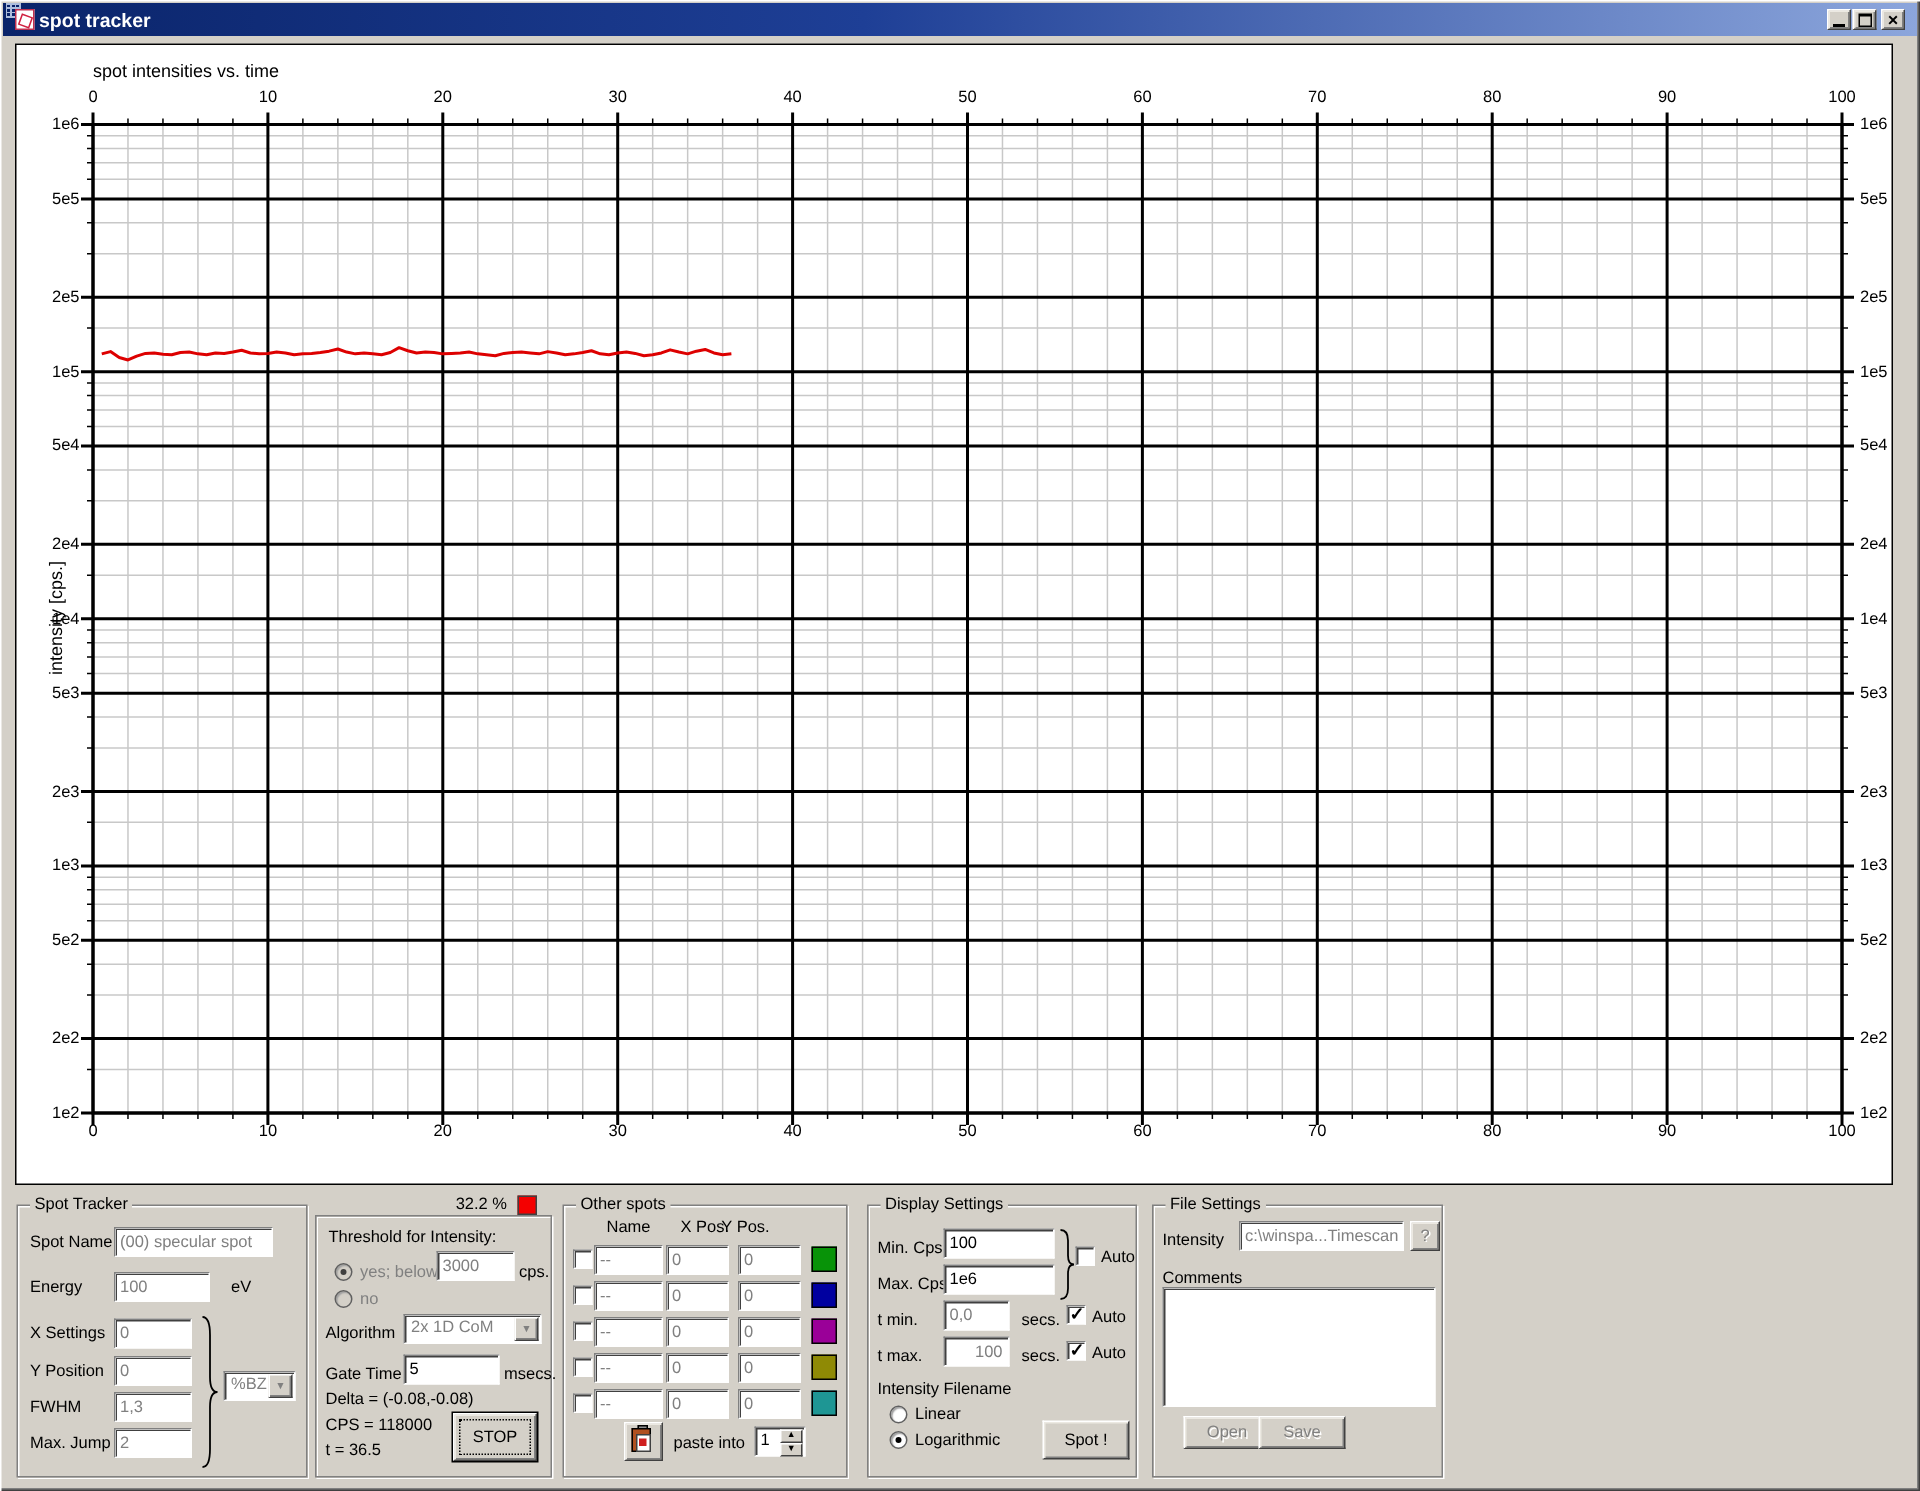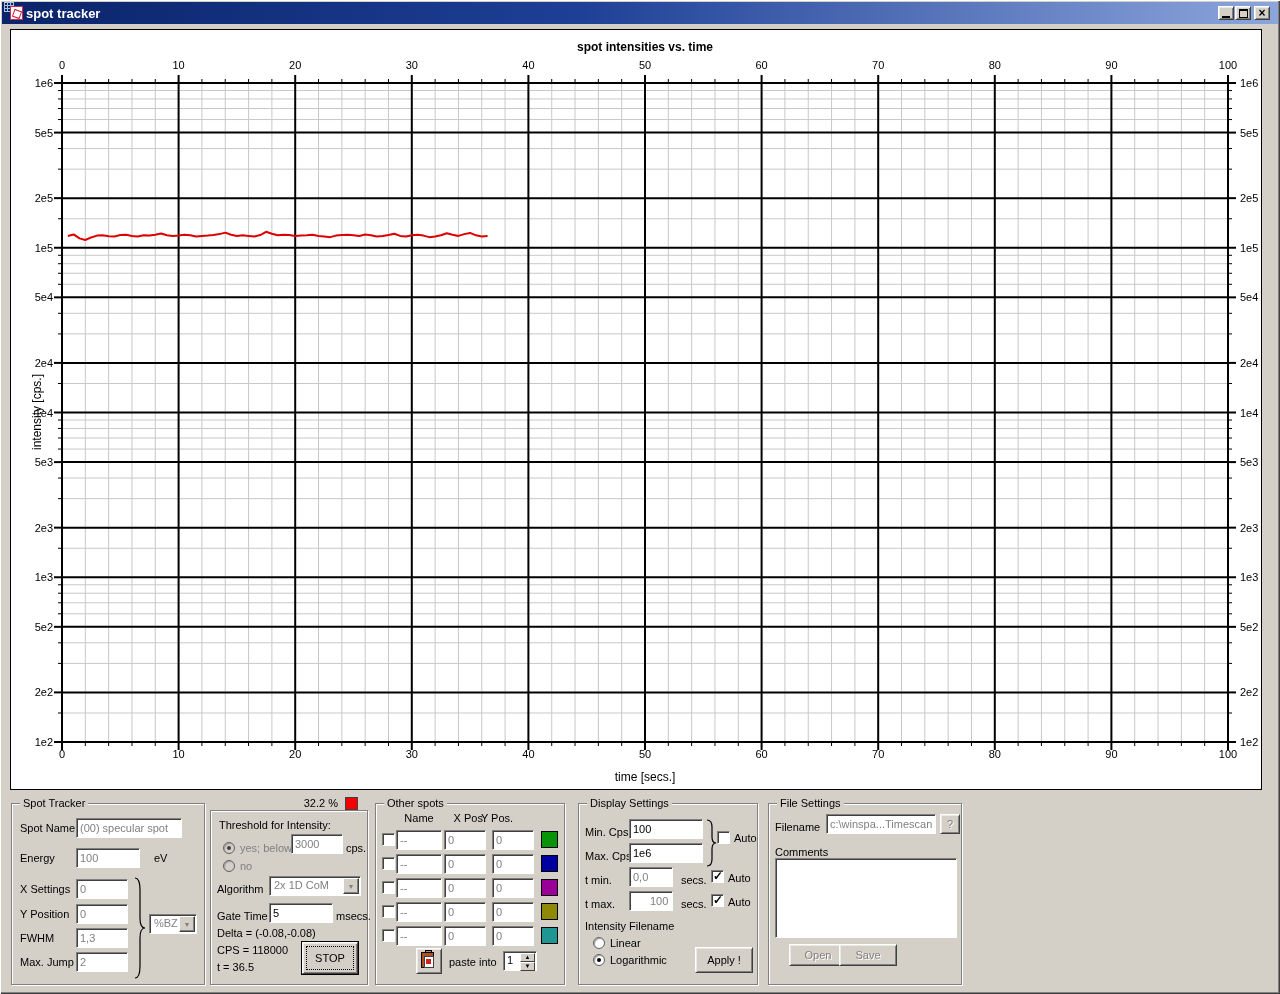--- a/index.html
+++ b/index.html
@@ -25,22 +25,22 @@
     border:1px solid; border-color:#fff #404040 #404040 #fff;
     box-shadow: inset 1px 1px 0 #ece9e2, inset -1px -1px 0 #808080;
     display:flex; align-items:center; justify-content:center; }
   .g-min { width:8px; height:2px; background:#000; margin-top:7px; }
   .g-max { width:9px; height:9px; border:1px solid #000; border-top-width:2px; }
   .g-close { font-size:12px; font-weight:bold; line-height:10px; }
 
   
   .chart-panel { position:absolute; left:10px; top:29px; width:1252px; height:761px;
     background:#fff; border:1px solid #000; }
-  .chart-title { position:absolute; left:51px; top:10px; width:1166px; text-align:center;
-    font-weight:bold; font-size:12px; }
+  .chart-title { position:absolute; left:51px; top:10px; width:1166px; text-align:left;
+    font-weight:normal; font-size:12px; }
   .xlabel { position:absolute; left:51px; top:740px; width:1166px; text-align:center; font-size:12px; }
   .ylabel-anchor { position:absolute; left:26px; top:382px; width:0; height:0; }
   .ylabel-anchor span { position:absolute; white-space:nowrap; font-size:12px;
     transform:translate(-50%,-50%) rotate(-90deg); }
   .xtick { position:absolute; width:34px; text-align:center; font-size:11px; }
   .ytick-l { position:absolute; width:34px; text-align:right; font-size:11px; }
   .ytick-r { position:absolute; width:34px; text-align:left; font-size:11px; }
   svg.plot { position:absolute; left:0; top:0; pointer-events:none; }
 
   
@@ -398,21 +398,20 @@
         <line x1="51" y1="662.4053082143591" x2="1217" y2="662.4053082143591" stroke="#000" stroke-width="2"></line>
         <line x1="43" y1="662.4053082143591" x2="51" y2="662.4053082143591" stroke="#000" stroke-width="2"></line>
         <line x1="1217" y1="662.4053082143591" x2="1225" y2="662.4053082143591" stroke="#000" stroke-width="2"></line>
         <line x1="51" y1="712" x2="1217" y2="712" stroke="#000" stroke-width="2"></line>
         <line x1="43" y1="712" x2="51" y2="712" stroke="#000" stroke-width="2"></line>
         <line x1="1217" y1="712" x2="1225" y2="712" stroke="#000" stroke-width="2"></line>
         <rect x="51" y="53" width="1166" height="659" fill="none" stroke="#000" stroke-width="2"></rect>
         <polyline points="56.83,205.90743929631589 62.66,204.40738402143134 68.49,208.37492574231612 74.32,209.96146559845644 80.15,207.4396180984102 85.97999999999999,205.60490178047635 91.81,205.30363811058052 97.64,206.2112614763723 103.47,206.51637927731994 109.30000000000001,205.00363760443517 115.13,204.70488971365376 120.96,205.90743929631589 126.79,206.51637927731994 132.62,205.30363811058052 138.45,205.60490178047635 144.28,204.70488971365376 150.11,203.5222178963352 155.94,205.30363811058052 161.76999999999998,205.90743929631589 167.60000000000002,205.60490178047635 173.43,204.70488971365376 179.26,205.30363811058052 185.09,206.51637927731994 190.92,205.90743929631589 196.75,205.60490178047635 202.58,205.00363760443517 208.41,204.1111102403649 214.24,202.64786873611098 220.07,204.70488971365376 225.9,205.90743929631589 231.73,205.30363811058052 237.56,205.90743929631589 243.39000000000001,206.51637927731994 249.22000000000003,205.00363760443517 255.04999999999998,201.78407535692273 260.88,203.816058210319 266.71000000000004,205.30363811058052 272.53999999999996,204.70488971365376 278.37,205.00363760443517 284.20000000000005,205.90743929631589 290.03,205.60490178047635 295.86,205.30363811058052 301.69,204.70488971365376 307.52,205.90743929631589 313.35,206.51637927731994 319.18,207.13054627486522 325.01,205.60490178047635 330.84,205.00363760443517 336.67,204.70488971365376 342.5,205.30363811058052 348.33,205.90743929631589 354.16,204.40738402143134 359.99,205.30363811058052 365.82,206.51637927731994 371.65000000000003,205.90743929631589 377.48,205.00363760443517 383.30999999999995,203.816058210319 389.14,205.90743929631589 394.96999999999997,206.51637927731994 400.8,205.30363811058052 406.63,204.70488971365376 412.46,205.60490178047635 418.29,207.13054627486522 424.12,206.51637927731994 429.95,205.30363811058052 435.78000000000003,203.22957938658416 441.61,204.70488971365376 447.44000000000005,205.90743929631589 453.27,204.1111102403649 459.09999999999997,202.93813289035916 464.93,205.30363811058052 470.76,206.51637927731994 476.59,205.90743929631589" fill="none" stroke="#dd0000" stroke-width="2" stroke-linejoin="round"></polyline>
       </svg>
     <div class="chart-title">spot intensities vs. time</div>
-    <div class="xlabel">time [secs.]</div>
     <div class="ylabel-anchor">
         <span>intensity [cps.]</span>
       </div>
   <div class="xtick" style="left: 34px; top: 29px;">0</div>
       <div class="xtick" style="left: 34px; top: 718px;">0</div>
       <div class="xtick" style="left: 150.6px; top: 29px;">10</div>
       <div class="xtick" style="left: 150.6px; top: 718px;">10</div>
       <div class="xtick" style="left: 267.2px; top: 29px;">20</div>
       <div class="xtick" style="left: 267.2px; top: 718px;">20</div>
       <div class="xtick" style="left: 383.8px; top: 29px;">30</div>
@@ -585,26 +584,26 @@
     <div class="lbl" style="left:6px;top:94px;">t max.</div>
     <input class="fld dis" style="left: 50px; top: 87px; width: 44px; height: 20px; padding-left: 20px;" readonly="" value="100,0">
     <div class="lbl" style="left:102px;top:94px;">secs.</div>
     <div class="checkbox checked" style="left:132px;top:90px;"></div>
     <div class="lbl" style="left:149px;top:92px;">Auto</div>
     <div class="lbl" style="left:6px;top:116px;">Intensity Filename</div>
     <div class="radio" style="left:14px;top:133px;"></div>
     <div class="lbl" style="left:31px;top:133px;">Linear</div>
     <div class="radio checked" style="left:14px;top:150px;"></div>
     <div class="lbl" style="left:31px;top:150px;">Logarithmic</div>
-    <div class="btn" style="left:116px;top:143px;width:58px;height:26px;">Apply !</div>
+    <div class="btn" style="left:116px;top:143px;width:58px;height:26px;">Spot !</div>
   </div>
 
   <div class="group" style="left:768px;top:803px;width:194px;height:182px;">
     <div class="group-label">File Settings</div>
-    <div class="lbl" style="left:6px;top:17px;">Filename</div>
+    <div class="lbl" style="left:6px;top:17px;">Intensity</div>
     <input class="fld dis" style="left: 57px; top: 10px; width: 110px; height: 20px;" readonly="" value="c:\winspa...Timescan.">
     <div class="btn dis" style="left:171px;top:10px;width:20px;height:20px;">?</div>
     <div class="lbl" style="left:6px;top:42px;">Comments</div>
     <textarea class="comments" style="left: 6px; top: 54px; width: 182px; height: 80px;"></textarea>
     <div class="btn dis" style="left:20px;top:140px;width:58px;height:22px;">Open</div>
     <div class="btn dis" style="left:70px;top:140px;width:58px;height:22px;">Save</div>
   </div>
 
 </div>
 

